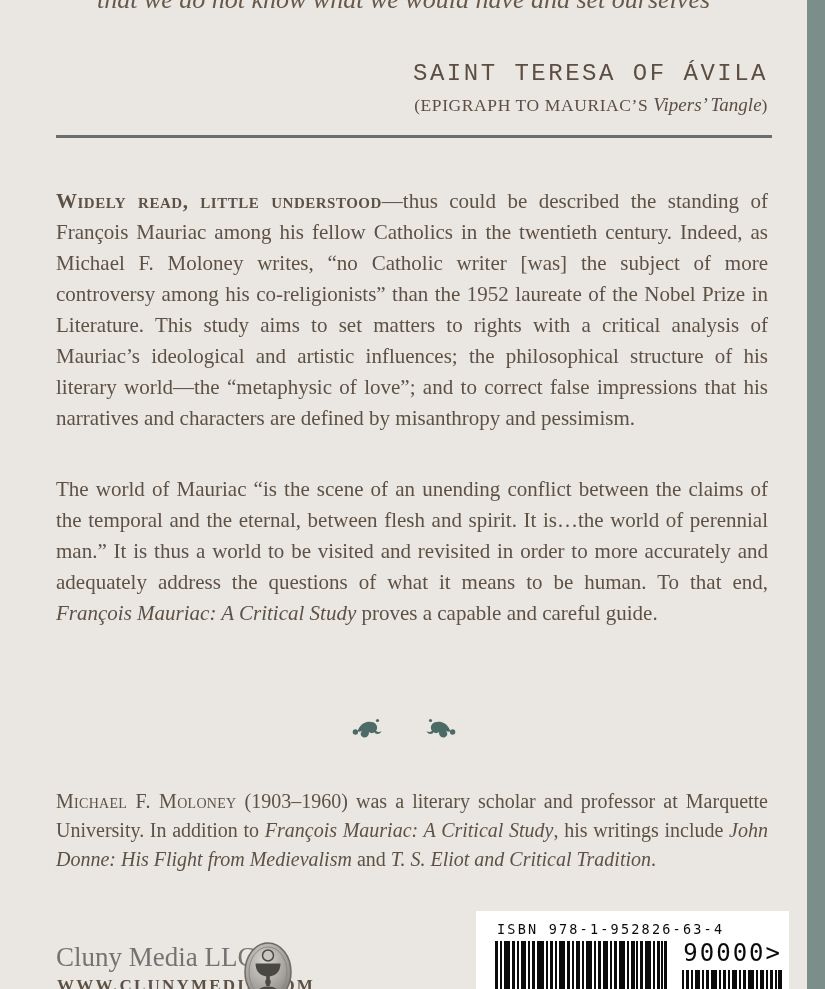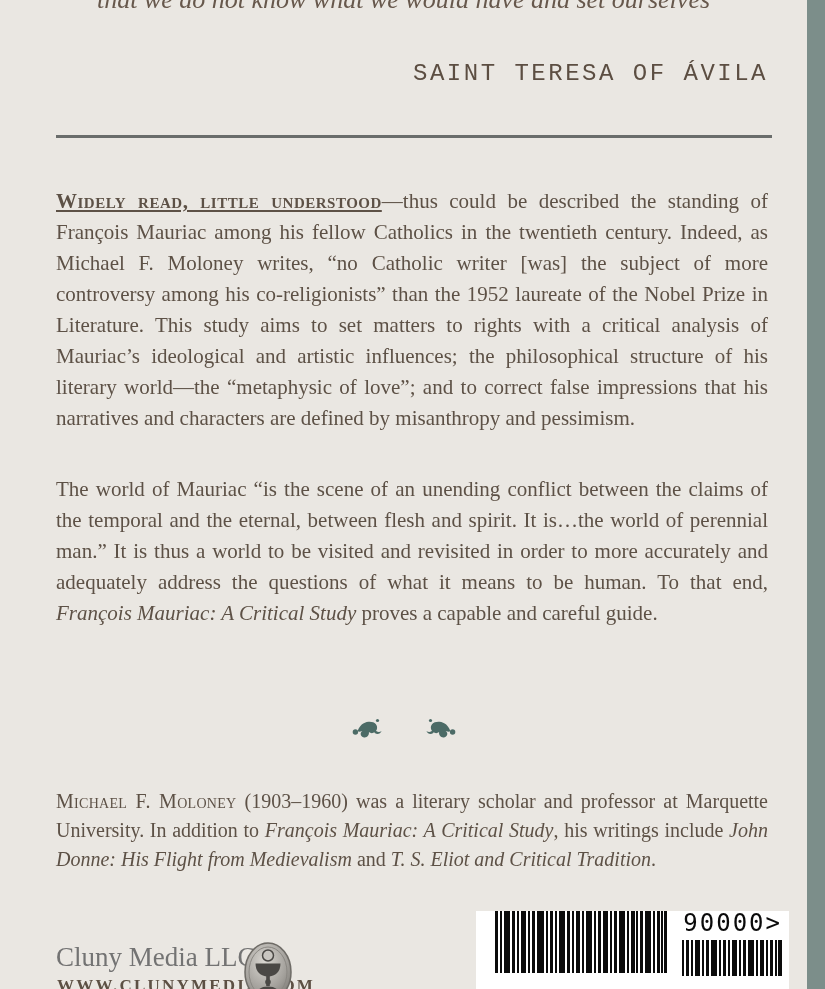--- a/index.html
+++ b/index.html
@@ -52,21 +52,20 @@
     font-size: 21px; line-height: 31px;
     text-align: justify;
     color: #5D5146;
   }
   .para-1 { top: 186px; }
   .para-2 { top: 474px; }
   .lead-in {
     font-variant: small-caps;
     font-weight: bold;
     letter-spacing: 0.5px;
-    text-decoration: underline;
   }
   .ital { font-style: italic; }
   
   .ornaments {
     position: absolute; top: 714px; left: 0; width: 807px;
     display: flex; justify-content: center; align-items: center;
     gap: 42px;
   }
   .ornaments svg { fill: #4C6B66; }
   .flip { transform: scaleX(-1); }
@@ -123,20 +122,21 @@
 <body>
 
 <div class="spine-band"></div>
 
 <div class="epigraph">
   <div>that we do not know what we would have and set ourselves</div>
 </div>
 
 <div class="attribution">
   <div class="name">SAINT TERESA OF ÁVILA</div>
+  <div class="source"><span>(EPIGRAPH TO MAURIAC’S </span><span class="title">Vipers’ Tangle</span><span>)</span></div>
 </div>
 
 <div class="rule"></div>
 
 <p class="para para-1"><span class="lead-in">Widely read, little understood</span><span>—thus could be described the standing of François Mauriac among his fellow Catholics in the twentieth century. Indeed, as Michael F. Moloney writes, “no Catholic writer [was] the subject of more controversy among his co-religionists” than the 1952 laureate of the Nobel Prize in Literature. This study aims to set matters to rights with a critical analysis of Mauriac’s ideological and artistic influences; the philosophical structure of his literary world—the “metaphysic of love”; and to correct false impressions that his narratives and characters are defined by misanthropy and pessimism.</span></p>
 
 <p class="para para-2"><span>The world of Mauriac “is the scene of an unending conflict between the claims of the temporal and the eternal, between flesh and spirit. It is…the world of perennial man.” It is thus a world to be visited and revisited in order to more accurately and adequately address the questions of what it means to be human. To that end, </span><span class="ital">François Mauriac: A Critical Study</span><span> proves a capable and careful guide.</span></p>
 
 <div class="ornaments">
   <svg width="31" height="27" viewBox="0 0 31 27">
@@ -171,20 +171,21 @@
     <ellipse cx="24" cy="30" rx="19" ry="25" fill="none" stroke="#8A8782" stroke-width="1"></ellipse>
     <circle cx="24" cy="13.5" r="5.5" fill="#C9C6C1" stroke="#4A4845" stroke-width="1.5"></circle>
     <path d="M11.5,21.5 L36.5,21.5 C36.5,29.5 31.5,34.5 24,34.5 C16.5,34.5 11.5,29.5 11.5,21.5 Z" fill="#4A4845"></path>
     <rect x="22.2" y="34" width="3.6" height="10" fill="#4A4845"></rect>
     <circle cx="24" cy="40" r="2.8" fill="#4A4845"></circle>
     <path d="M13.5,51 C13.5,46.5 18.5,44.5 24,44.5 C29.5,44.5 34.5,46.5 34.5,51 Z" fill="#4A4845"></path>
   </svg>
 </div>
 
 <div class="barcode-box">
+  <div class="isbn">ISBN 978-1-952826-63-4</div>
   <div class="bars-row">
     <svg width="172" height="62" viewBox="0 0 172 62">
       <rect x="0" y="0" width="3" height="62"></rect>
         <rect x="5" y="0" width="2" height="62"></rect>
       <rect x="9" y="0" width="6" height="62"></rect>
         <rect x="17" y="0" width="3" height="62"></rect>
       <rect x="22" y="0" width="2" height="62"></rect>
         <rect x="26" y="0" width="5" height="62"></rect>
       <rect x="33" y="0" width="2" height="62"></rect>
         <rect x="37" y="0" width="3" height="62"></rect>

